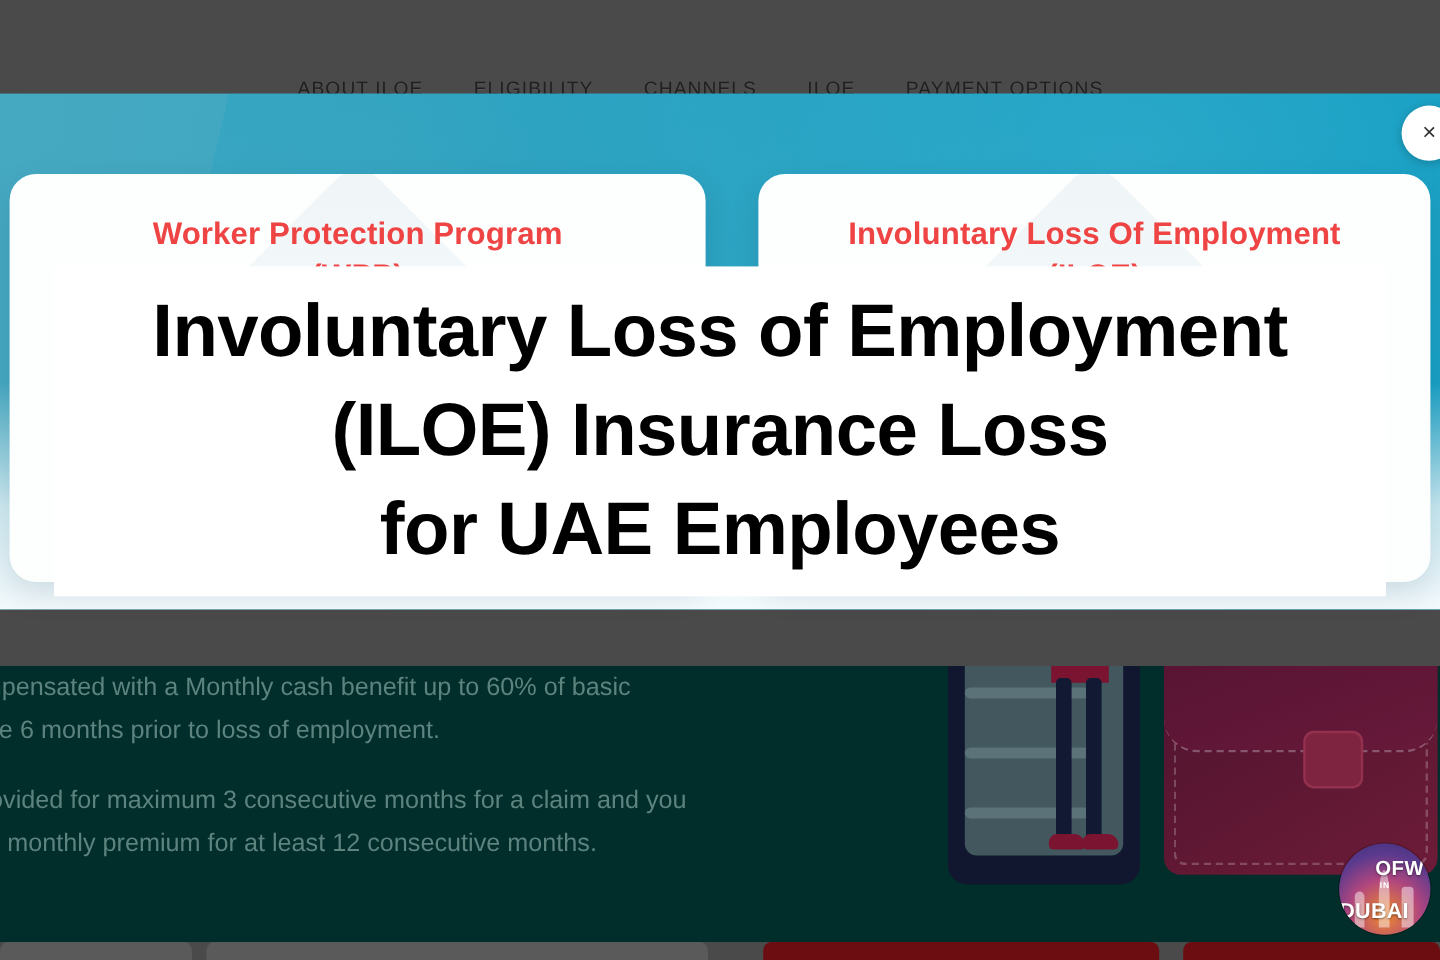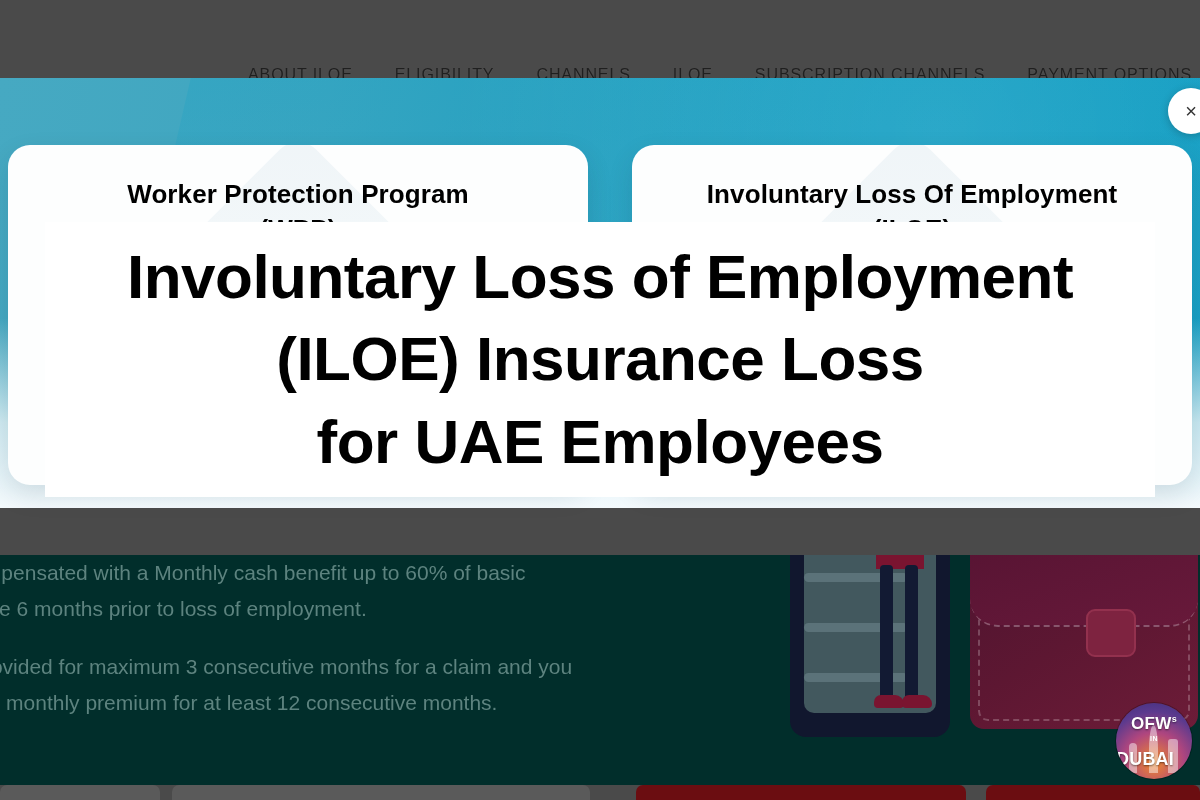--- a/index.html
+++ b/index.html
@@ -62,21 +62,21 @@
   .card.left  { left:8px;  width:580px; }
   .card.right { left:632px; width:560px; }
   .card-watermark {
     position:absolute; left:50%; top:34px; width:230px; height:230px;
     transform:translateX(-50%) rotate(45deg);
     background:linear-gradient(135deg,#eef4f7,#f7fbfc);
     opacity:.9; border-radius:26px;
   }
   .card-title {
     position:relative; margin-top:32px; text-align:center;
-    color:#000000; font-size:26px; font-weight:bold; line-height:1.35;
+    color:#ef4444; font-size:26px; font-weight:bold; line-height:1.35;
     letter-spacing:.1px; padding:0 18px;
   }
   .card-title .sub { display:block; }
   .card-cta {
     position:absolute; bottom:52px; left:50%; transform:translateX(-50%);
     background:#0d93b5; color:#ffffff; border:none;
     border-radius:9px; padding:15px 46px;
     font-size:17px; font-family:"Liberation Sans", sans-serif;
     cursor:pointer; white-space:nowrap;
   }
@@ -188,21 +188,21 @@
     position:absolute; left:0; top:10px; width:76px; height:60px;
     opacity:.85;
   }
   .logo-t1, .logo-t2, .logo-t3 {
     position:absolute; bottom:0; background:rgba(255,255,255,.55);
   }
   .logo-t1 { left:13px; width:8px;  height:30px; border-radius:4px 4px 0 0; }
   .logo-t2 { left:33px; width:9px;  height:48px; border-radius:50% 50% 0 0; }
   .logo-t3 { left:52px; width:10px; height:34px; border-radius:3px 3px 0 0; }
   .logo-top {
-    position:absolute; left:0; top:11px; width:76px; text-align:center;
+    position:absolute; left:0; top:11px; width:76px; text-align:right;
     color:#ffffff; font-weight:bold; font-size:17px; letter-spacing:.3px;
     text-shadow:0 1px 2px rgba(0,0,0,.5);
   }
   .logo-top sup { font-size:9px; }
   .logo-mid {
     position:absolute; left:0; top:32px; width:76px; text-align:center;
     color:#ffffff; font-weight:bold; font-size:7px; letter-spacing:.6px;
   }
   .logo-bot {
     position:absolute; left:0; bottom:9px; width:76px; text-align:left;
@@ -214,21 +214,20 @@
 <body>
 
 <div id="stage">
 
   <div class="topbar">
     <div class="navrow">
       <span class="navitem">ABOUT ILOE</span>
       <span class="navitem">ELIGIBILITY</span>
       <span class="navitem">CHANNELS</span>
       <span class="navitem">ILOE</span>
-      <span class="navitem">SUBSCRIPTION CHANNELS</span>
       <span class="navitem">PAYMENT OPTIONS</span>
     </div>
   </div>
 
   <div class="hero">
     <div class="hero-diag"></div>
     <div class="hero-wave"></div>
     <div class="hero-fade"></div>
   </div>
 

